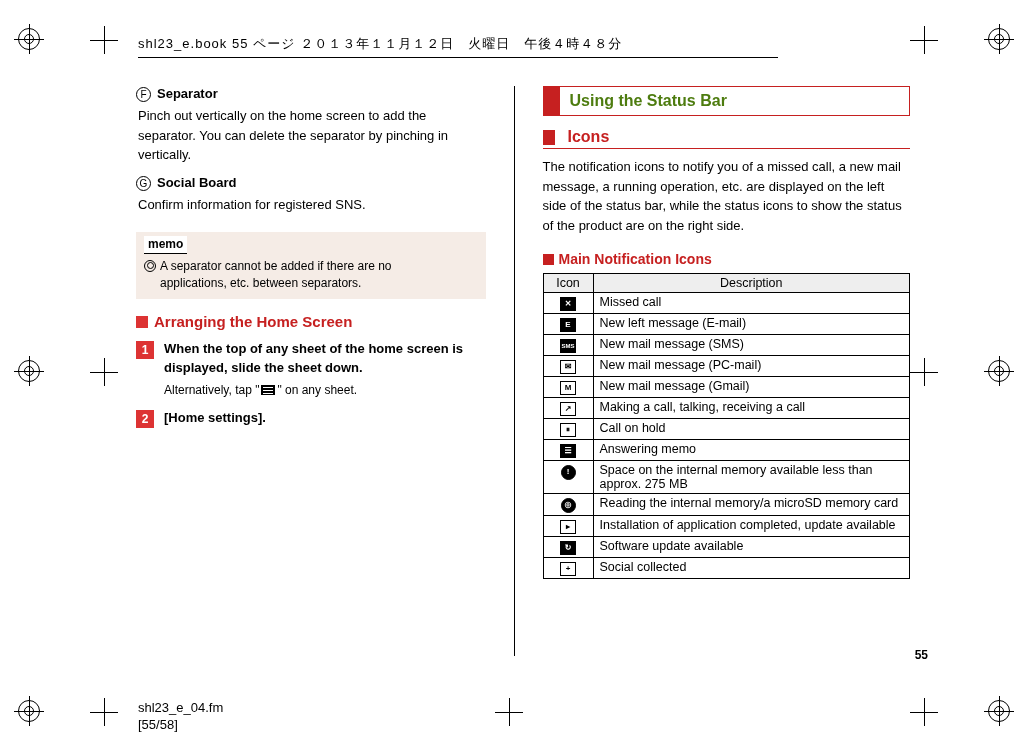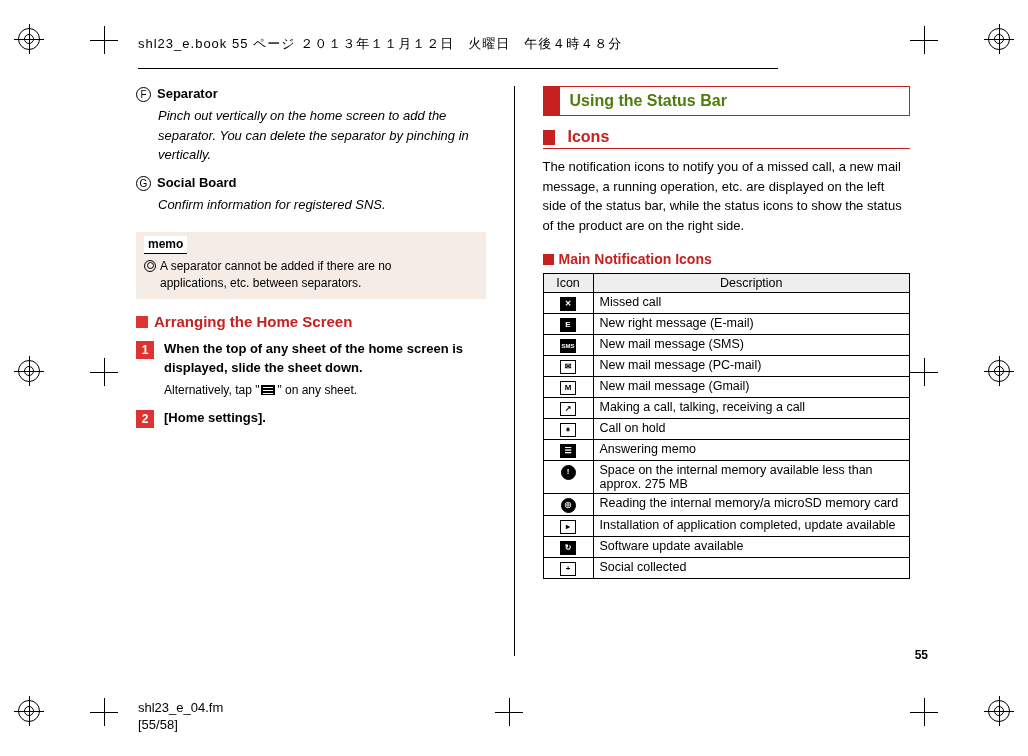--- a/index.html
+++ b/index.html
@@ -40,21 +40,21 @@
   .cross-mark { position:absolute; width:24px; height:24px; }
   .cross-mark::before { content:""; position:absolute; left:50%; top:-2px; width:1px; height:28px; background:#000; }
   .cross-mark::after  { content:""; position:absolute; top:50%; left:-2px; height:1px; width:28px; background:#000; }
 
   .book-info {
     position: absolute;
     left: 138px; top: 35px;
     font-size: 13px;
     letter-spacing: 1px;
     border-bottom: 1px solid #000;
-    padding-bottom: 15px;
+    padding-bottom: 4px;
     width: 640px;
   }
   .page-frame {
     position: absolute;
     left: 118px; top: 86px;
     width: 792px; height: 570px;
     display: flex;
     gap: 28px;
   }
   .col {
@@ -70,21 +70,21 @@
   .num-item { display: flex; gap: 6px; margin-bottom: 4px; }
   .circle-num {
     border: 1px solid #000;
     border-radius: 50%;
     width: 15px; height: 15px;
     display: inline-flex; align-items: center; justify-content: center;
     font-size: 10px;
     flex-shrink: 0;
     margin-top: 1px;
   }
-  .body-indent { margin-left: 40px; line-height: 1.5; margin-bottom: 10px; font-style: italic; }
+  .body-indent { margin-left: 20px; line-height: 1.5; margin-bottom: 10px; }
   .bold { font-weight: bold; }
   .memo-box {
     background: #f5ece6;
     margin: 8px 0 14px 18px;
     padding: 4px 24px 8px 8px;
     font-size: 12px;
     line-height: 1.4;
   }
   .memo-label {
     font-weight: bold;
@@ -289,21 +289,21 @@
           <tr>
         <th>Icon</th>
         <th>Description</th>
       </tr>
       <tr>
             <td><span class="ico ico-black">✕</span></td>
             <td>Missed call</td>
           </tr>
       <tr>
             <td><span class="ico ico-black">E</span></td>
-            <td>New right message (E-mail)</td>
+            <td>New left message (E-mail)</td>
           </tr>
       <tr>
             <td><span class="ico ico-black" style="font-size:6px;">SMS</span></td>
             <td>New mail message (SMS)</td>
           </tr>
       <tr>
             <td><span class="ico">✉</span></td>
             <td>New mail message (PC-mail)</td>
           </tr>
       <tr>

